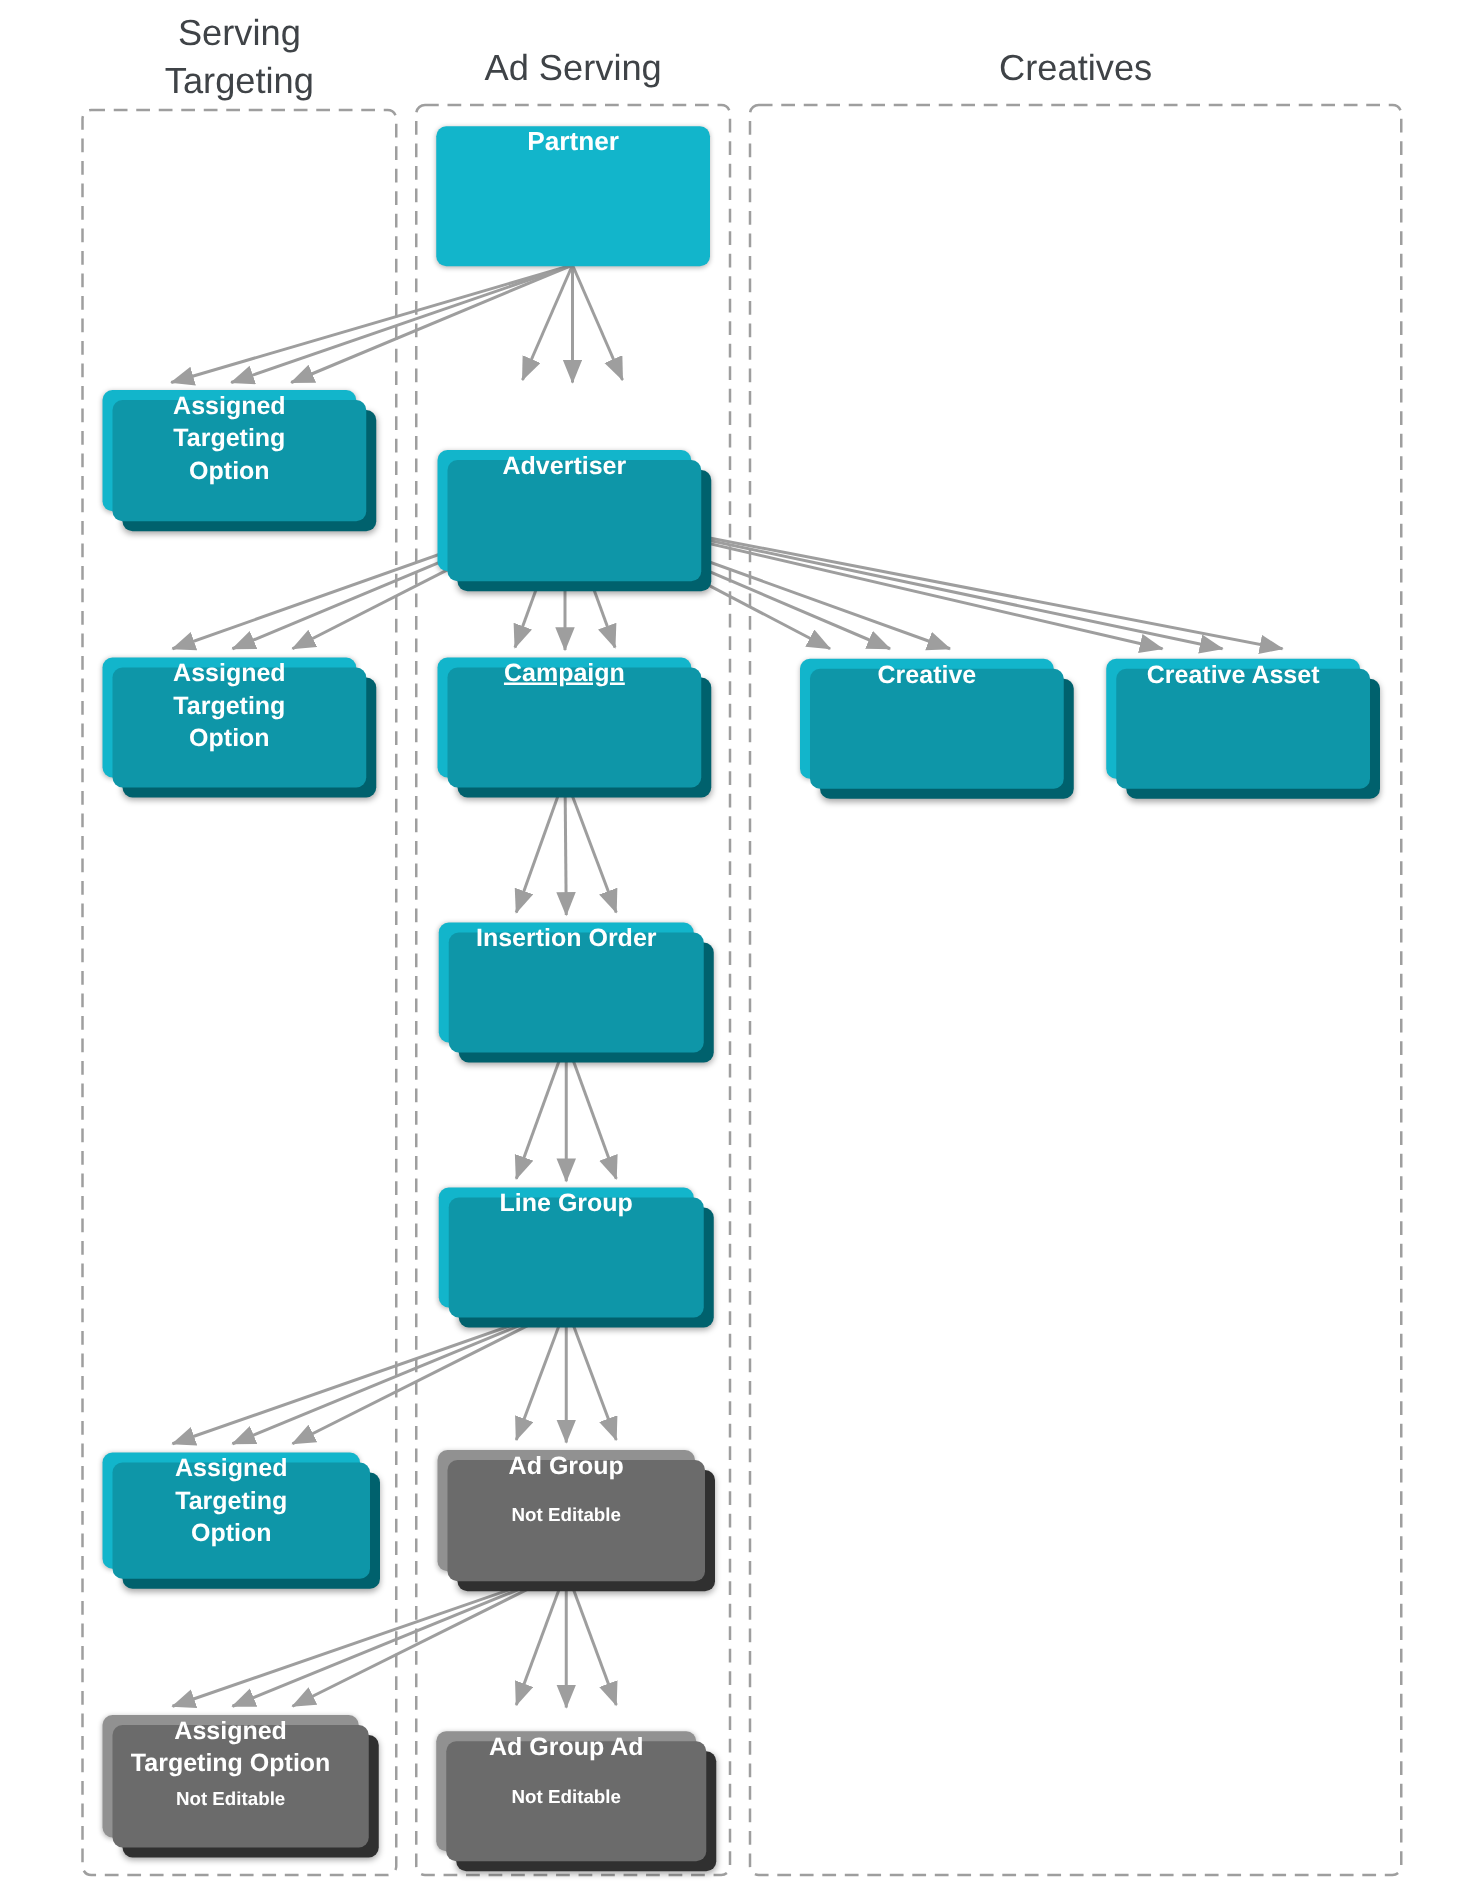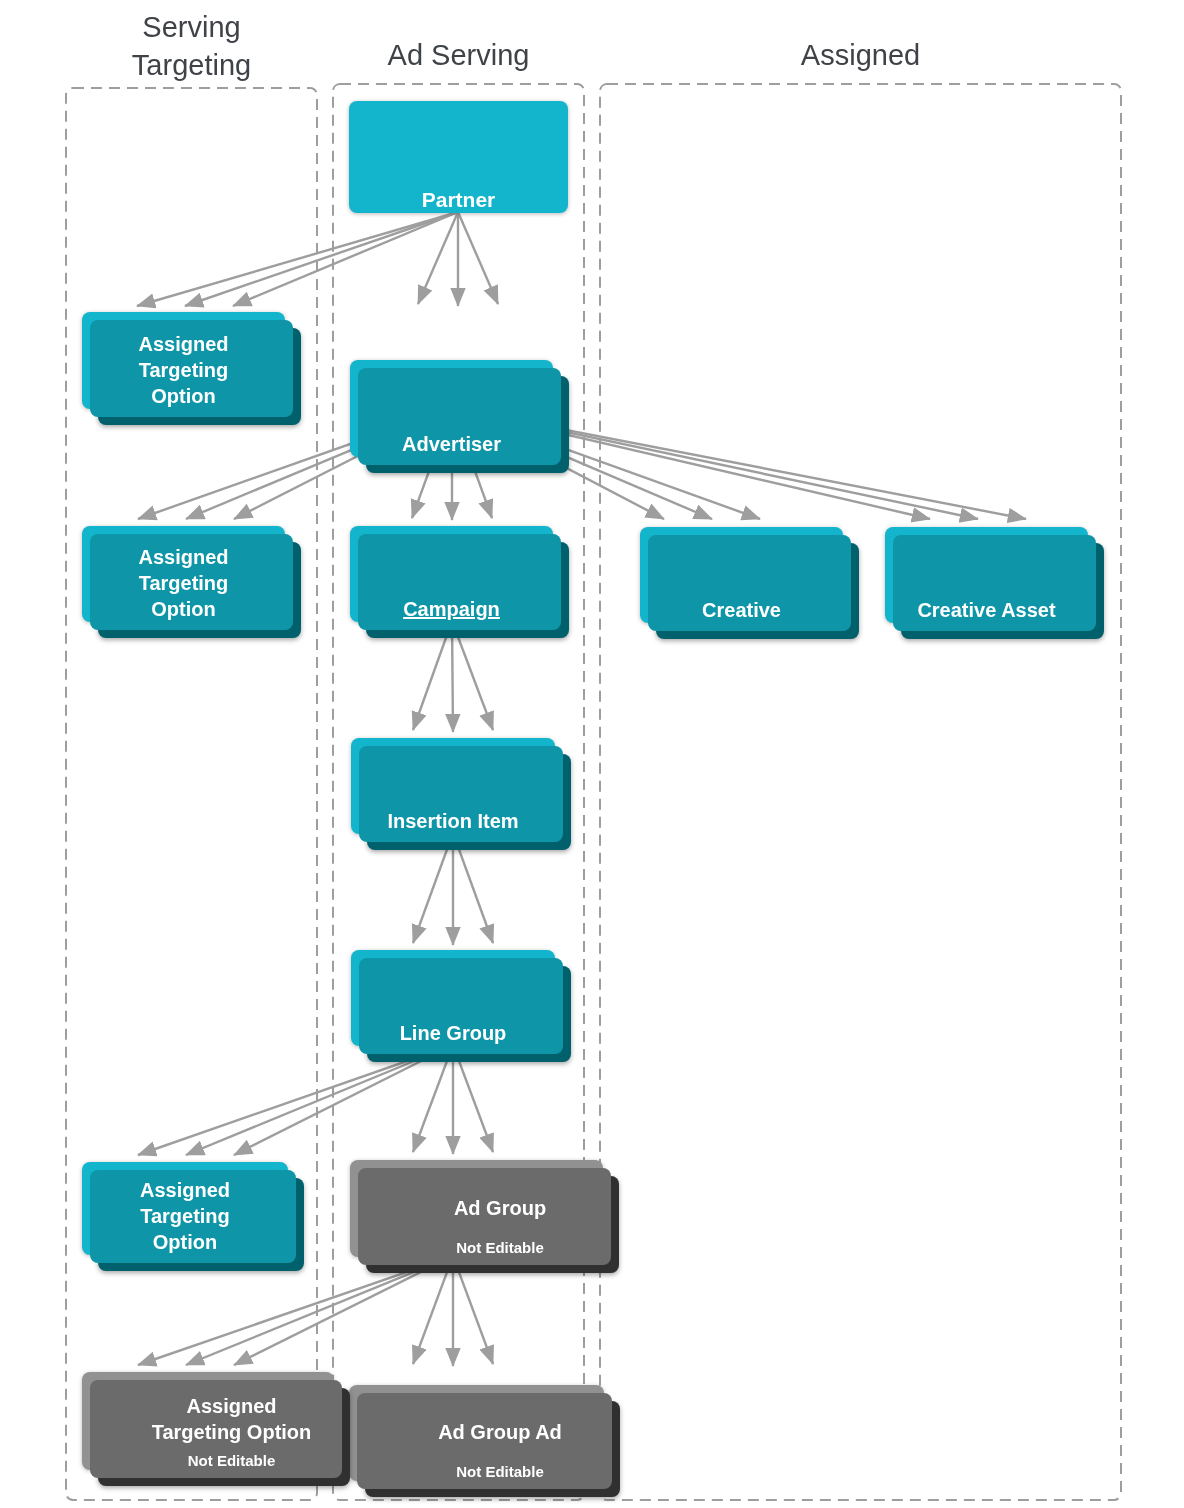--- a/index.html
+++ b/index.html
@@ -31,30 +31,30 @@
   svg.layer{position:absolute;left:0;top:0;z-index:1;}
   .col-rect{fill:none;stroke:var(--border,#9e9e9e);stroke-width:2;stroke-dasharray:11 7;}
   #edges line{stroke:var(--arrow,#9e9e9e);stroke-width:2.4;}
   .arrow-head{fill:var(--arrow,#9e9e9e);}
 
   
   .node{
     position:absolute;
     border-radius:8px;
     display:flex;flex-direction:column;
-    align-items:center;justify-content:flex-end;
+    align-items:center;justify-content:flex-start;
     z-index:2;
     color:#ffffff;
     text-align:center;
     box-shadow:0 1px 4px rgba(0,0,0,.28);
   }
   .node .lbl{font-weight:bold;font-size:20px;line-height:26px;}
   .node .sub{font-weight:bold;font-size:15px;line-height:18px;margin-top:16px;}
   .node.cyan{background:var(--cyan,#12b5cb);}
-  .node.gray{background:var(--gray,#919191);padding-left:47px;}
+  .node.gray{background:var(--gray,#919191);}
   .node.stacked::after{
     content:"";position:absolute;inset:0;border-radius:8px;
     transform:translate(8px,8px);z-index:-1;
   }
   .node.stacked::before{
     content:"";position:absolute;inset:0;border-radius:8px;
     transform:translate(16px,16px);z-index:-2;
     box-shadow:0 2px 5px rgba(0,0,0,.35);
   }
   .node.cyan.stacked::after{background:var(--cyan-mid,#0e96a8);}
@@ -130,33 +130,33 @@
         <line x1="453" y1="1256" x2="453" y2="1366" marker-end="url(#ah)"></line>
         <line x1="453" y1="1256" x2="493" y2="1364" marker-end="url(#ah)"></line>
         <line x1="453" y1="1256" x2="138" y2="1365" marker-end="url(#ah)"></line>
         <line x1="453" y1="1256" x2="186" y2="1365" marker-end="url(#ah)"></line>
         <line x1="453" y1="1256" x2="234" y2="1365" marker-end="url(#ah)"></line>
       </g>
   </svg>
 
   <div class="col-header h-left"><span>Serving Targeting</span></div>
   <div class="col-header h-mid"><span>Ad Serving</span></div>
-  <div class="col-header h-right"><span>Assigned</span></div>
+  <div class="col-header h-right"><span>Creatives</span></div>
 
   <div class="node cyan n-partner">
     <span class="lbl">Partner</span>
   </div>
   <div class="node cyan stacked n-advertiser">
     <span class="lbl">Advertiser</span>
   </div>
   <div class="node cyan stacked n-campaign">
     <span class="lbl">Campaign</span>
   </div>
   <div class="node cyan stacked n-insertion-order">
-    <span class="lbl">Insertion Item</span>
+    <span class="lbl">Insertion Order</span>
   </div>
   <div class="node cyan stacked n-line-item">
     <span class="lbl">Line Group</span>
   </div>
   <div class="node gray stacked n-ad-group">
     <span class="lbl">Ad Group</span>
     <span class="sub">Not Editable</span>
   </div>
   <div class="node gray stacked n-ad-group-ad">
     <span class="lbl">Ad Group Ad</span>

